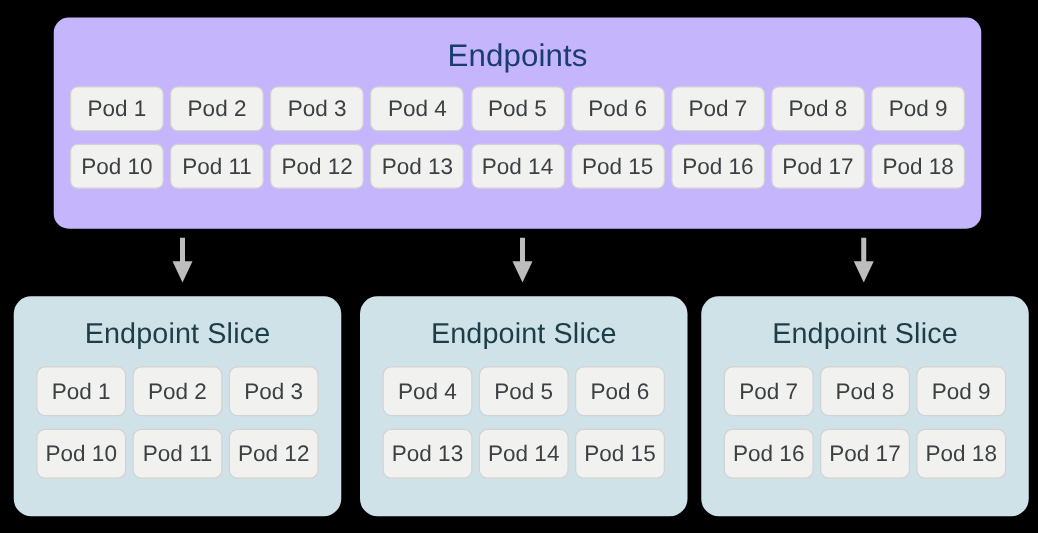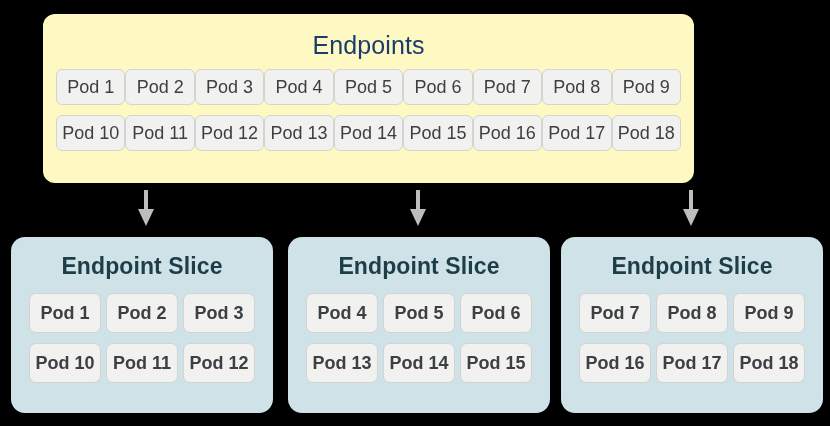--- a/index.html
+++ b/index.html
@@ -14,23 +14,23 @@
     background: #000000;
     font-family: "Liberation Sans", sans-serif;
     overflow: hidden;
   }
 
   
   .endpoints-panel {
     position: absolute;
     left: 43px;
     top: 14px;
-    width: 651px;
+    width: 742px;
     height: 169px;
-    background: #fef9c3;
+    background: #c4b5fd;
     border-radius: 12px;
     box-sizing: border-box;
   }
   .endpoints-title {
     position: absolute;
     left: 0;
     top: 17px;
     width: 100%;
     text-align: center;
     font-size: 25px;
@@ -76,21 +76,20 @@
 
   
   .slice-panel {
     position: absolute;
     top: 237px;
     width: 262px;
     height: 176px;
     background: #cfe2e7;
     border-radius: 14px;
     box-sizing: border-box;
-    font-weight: bold;
   }
   .slice-title {
     position: absolute;
     left: 0;
     top: 16px;
     width: 100%;
     text-align: center;
     font-size: 23px;
     color: #1d3d48;
     letter-spacing: 0.1px;

